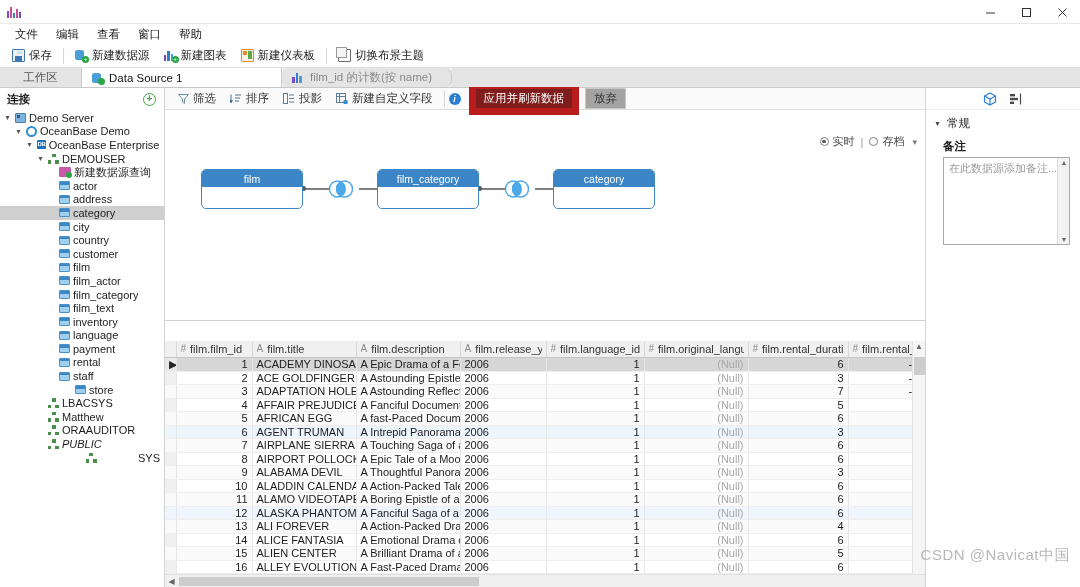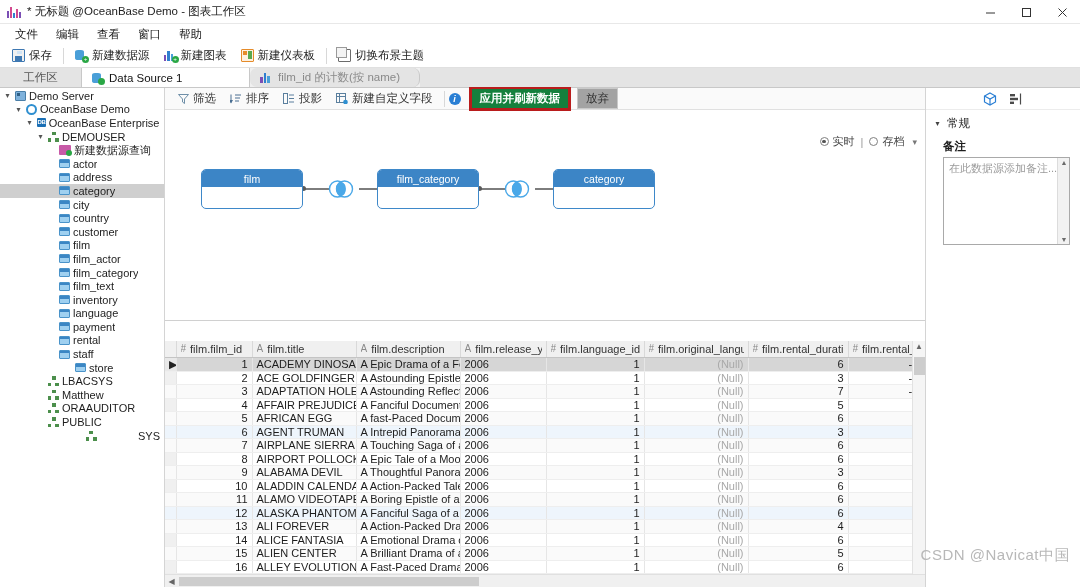--- a/index.html
+++ b/index.html
@@ -60,21 +60,21 @@
   .ic-theme::before { content:""; position:absolute; left:-3px; top:-3px; width:9px; height:9px; border:1.3px solid #9a9a9a; background:#f4f4f4; }
 
   
   .tabstrip { height:20px; background:#f0f0f0; display:flex; align-items:stretch; border-bottom:1px solid #c8c8c8; }
   .tab { display:flex; align-items:center; gap:5px; padding:0 10px; font-size:11.5px; color:#444;
          background:#e4e4e4; border-right:1px solid #c8c8c8; position:relative; }
   .tab.active { background:#ffffff; color:#111; }
   .tab.inactive2 { background:#e4e4e4; color:#8a8a8a;border-radius:7px; }
   .tab.plain { background:#e4e4e4; color:#555; }
   .tab-ws { width:82px; justify-content:center; }
-  .tab-ds { width:168px; }
+  .tab-ds { width:200px; }
   .tab-chart { width:170px; }
   .tab-fill { flex:1; background:#e4e4e4; border-right:none; }
   .ic-ds { width:12px; height:12px; position:relative; }
   .ic-ds .cyl { position:absolute; left:0; top:1px; width:9px; height:10px; background:#4a9fd8; border-radius:3px/2px; }
   .ic-ds .dot { position:absolute; right:-1px; bottom:-1px; width:7px; height:7px; border-radius:50%; background:#2aa745; }
 
   
   .main { display:flex; height:calc(587px - 24px - 20px - 24px - 20px); }
 
   
@@ -106,21 +106,21 @@
   .center { flex:1; display:flex; flex-direction:column; min-width:0;gap:20px; }
 
   .querybar { height:22px; background:#fafafa; border-bottom:1px solid #e0e0e0;
               display:flex; align-items:center; padding-left:6px; }
   .qb-btn { display:flex; align-items:center; gap:4px; padding:1px 7px; font-size:11.5px; color:#333; white-space:nowrap; }
   .ic-filter { width:11px;height:10px; }
   .ic-filter svg { display:block; }
   .ic-sort, .ic-proj, .ic-field { width:12px; height:11px; position:relative; }
   .info-circle { width:12px;height:12px;border-radius:50%;background:#2a7fd4;color:#fff;
                  font-size:9px;line-height:12px;text-align:center;font-weight:bold;font-style:italic;}
-  .btn-apply { background:#15803d; color:#fff; padding:2px 8px; font-size:11.5px; border:3px solid #b91c1c;font-weight:bold; }
+  .btn-apply { background:#7f1d1d; color:#fff; padding:2px 8px; font-size:11.5px; border:7px solid #b91c1c; }
   .btn-discard { background:#a3a3a3; color:#333; padding:2px 8px; font-size:11.5px; border:1px solid #c9c9c9; margin-left:6px; }
 
   .canvas { flex:1; background:#ffffff; position:relative; border-bottom:1px solid #d0d0d0;text-align:right; }
   .mode-row { position:absolute; right:8px; top:4px; display:flex; align-items:center; gap:4px; font-size:11px; color:#444; }
   .radio { width:9px;height:9px;border-radius:50%;border:1.2px solid #808080;display:inline-block;position:relative;background:#fff; }
   .radio.on::after { content:""; position:absolute; left:1.8px; top:1.8px; width:3.6px; height:3.6px; border-radius:50%; background:#555; }
   .mode-sep { color:#999; margin:0 2px; }
 
   .ent { position:absolute; width:102px; height:40px; border:1px solid #3e88c9; border-radius:5px;
          background:#fff; overflow:hidden; }
@@ -178,21 +178,20 @@
 <body>
 
 <div class="titlebar">
   <span class="app-icon">
       <i></i>
       <i></i>
       <i></i>
       <i></i>
       <i></i>
     </span>
-  <span class="title-text">* 无标题 @OceanBase Demo - 图表工作区</span>
   <div class="winbtns">
     <div class="winbtn">
       <svg width="11" height="11" viewBox="0 0 11 11">
           <line x1="1" y1="6" x2="10" y2="6" stroke="#333" stroke-width="1"></line>
         </svg>
     </div>
     <div class="winbtn">
       <svg width="11" height="11" viewBox="0 0 11 11">
           <rect x="1.5" y="1.5" width="8" height="8" fill="none" stroke="#333" stroke-width="1"></rect>
         </svg>
@@ -265,20 +264,24 @@
         <i></i>
       </span>
     <span>film_id 的计数(按 name)</span>
   </div>
   <div class="tab tab-fill"></div>
 </div>
 
 <div class="main">
 
   <div class="left">
+    <div class="left-head">
+      <span>连接</span>
+      <span class="add-circle">+</span>
+    </div>
     <div class="tree" id="tree">
         <div class="node" style="padding-left: 3px;">
           <span class="chev">▾</span>
           <span class="i-server"></span>
           <span class="nlabel">Demo Server</span>
         </div>
         <div class="node" style="padding-left: 14px;">
           <span class="chev">▾</span>
           <span class="i-oc"></span>
           <span class="nlabel">OceanBase Demo</span>
@@ -386,21 +389,21 @@
         <div class="node" style="padding-left: 36px;">
           <span class="chev"></span>
           <span class="i-user"></span>
           <span class="nlabel">Matthew</span>
         </div>
         <div class="node" style="padding-left: 36px;">
           <span class="chev"></span>
           <span class="i-user"></span>
           <span class="nlabel">ORAAUDITOR</span>
         </div>
-        <div class="node" style="padding-left: 36px;">
+        <div class="node" style="padding-left: 36px; font-style: italic;">
           <span class="chev"></span>
           <span class="i-user"></span>
           <span class="nlabel">PUBLIC</span>
         </div>
         <div class="node" style="padding-left: 36px; justify-content: space-between;">
           <span class="chev"></span>
           <span class="i-user"></span>
           <span class="nlabel">SYS</span>
         </div>
       </div>

